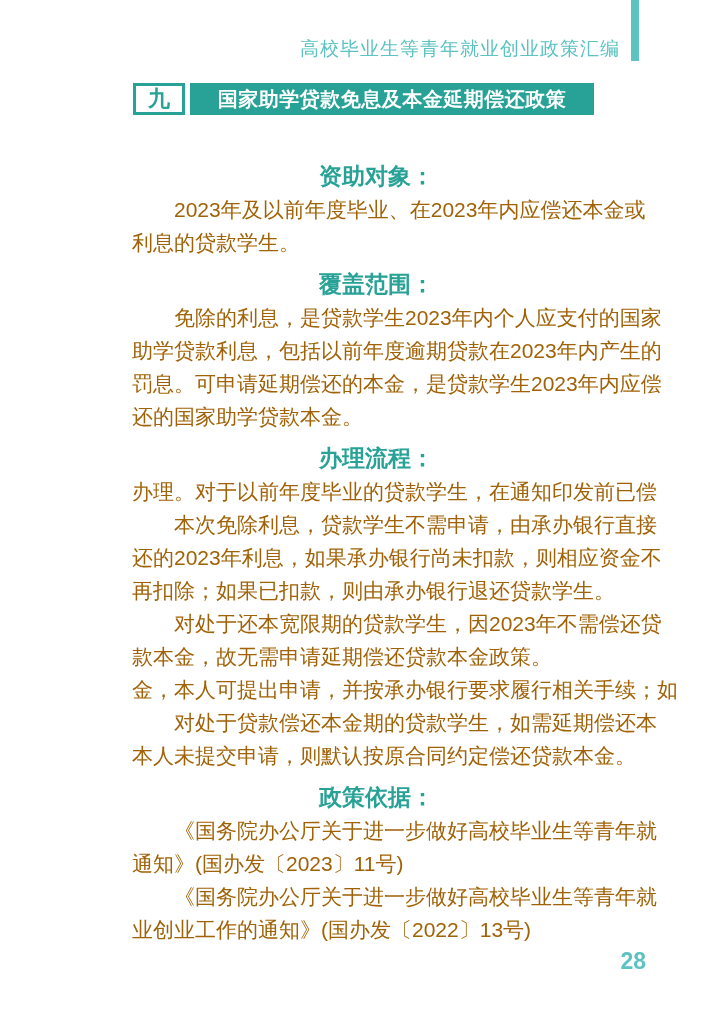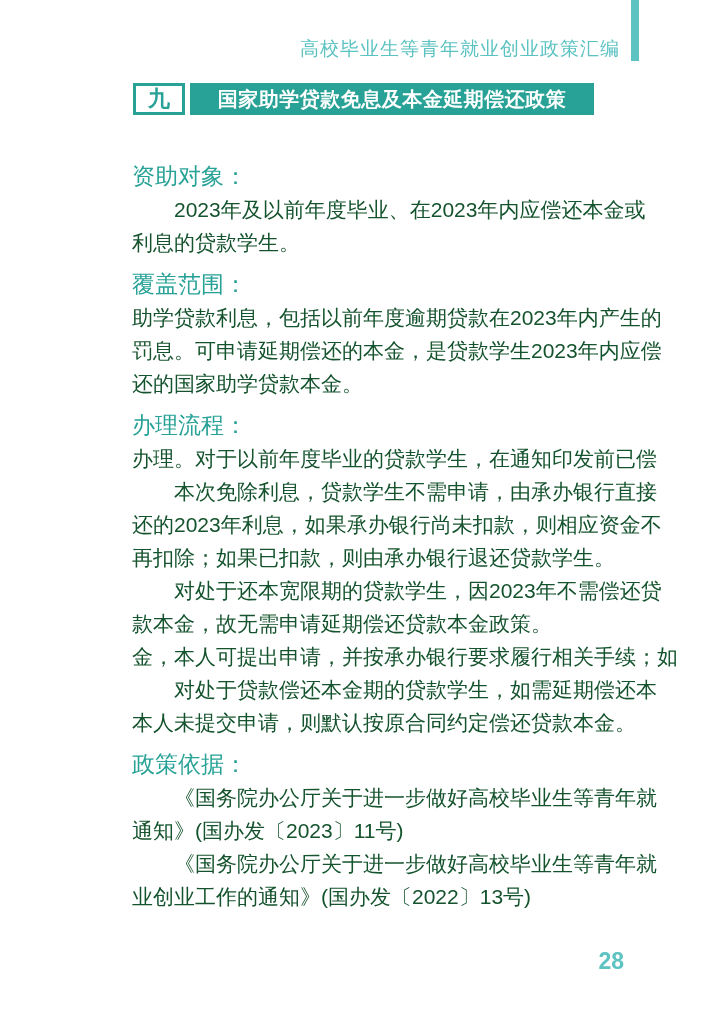--- a/index.html
+++ b/index.html
@@ -35,32 +35,32 @@
     margin-left:5px; width:404px; height:32px; box-sizing:border-box;
     background:#28a296; color:#ffffff; font-weight:bold; font-size:20px;
     letter-spacing:0.5px;
     display:flex; align-items:center; justify-content:center;
     white-space:nowrap;
   }
 
   
   .content { position:absolute; left:132px; top:160px; width:489px; }
   .section-heading {
-    font-size:23px; font-weight:normal; color:#28a296;
-    line-height:33px; margin-top:9px; white-space:nowrap;
+    font-size:23px; font-weight:bold; color:#28a296;
+    line-height:33px; margin-top:9px; white-space:nowrap;text-align:center;
   }
   .section:first-child .section-heading { margin-top:0; }
   .line {
-    font-size:21px; line-height:33px; color:#14532d;
+    font-size:21px; line-height:33px; color:#a16207;
     white-space:nowrap;
   }
   .line.indent { text-indent:42px; }
 
   .page-number {
-    position:absolute; top:948px; right:96px;
+    position:absolute; top:948px; right:74px;
     font-size:23px; font-weight:600; color:#5cc2c2;
   }
 </style>
 </head>
 <body>
 
 <div class="page">
 
   <div class="header-accent-bar"></div>
 
@@ -74,20 +74,21 @@
   <div class="content">
 
     <div class="section">
       <div class="section-heading">资助对象：</div>
       <div class="line indent">2023年及以前年度毕业、在2023年内应偿还本金或</div>
       <div class="line">利息的贷款学生。</div>
     </div>
 
     <div class="section">
       <div class="section-heading">覆盖范围：</div>
+      <div class="line indent">免除的利息，是贷款学生2023年内个人应支付的国家</div>
       <div class="line">助学贷款利息，包括以前年度逾期贷款在2023年内产生的</div>
       <div class="line">罚息。可申请延期偿还的本金，是贷款学生2023年内应偿</div>
       <div class="line">还的国家助学贷款本金。</div>
     </div>
 
     <div class="section">
       <div class="section-heading">办理流程：</div>
       <div class="line">办理。对于以前年度毕业的贷款学生，在通知印发前已偿</div>
       <div class="line indent">本次免除利息，贷款学生不需申请，由承办银行直接</div>
       <div class="line">还的2023年利息，如果承办银行尚未扣款，则相应资金不</div>

